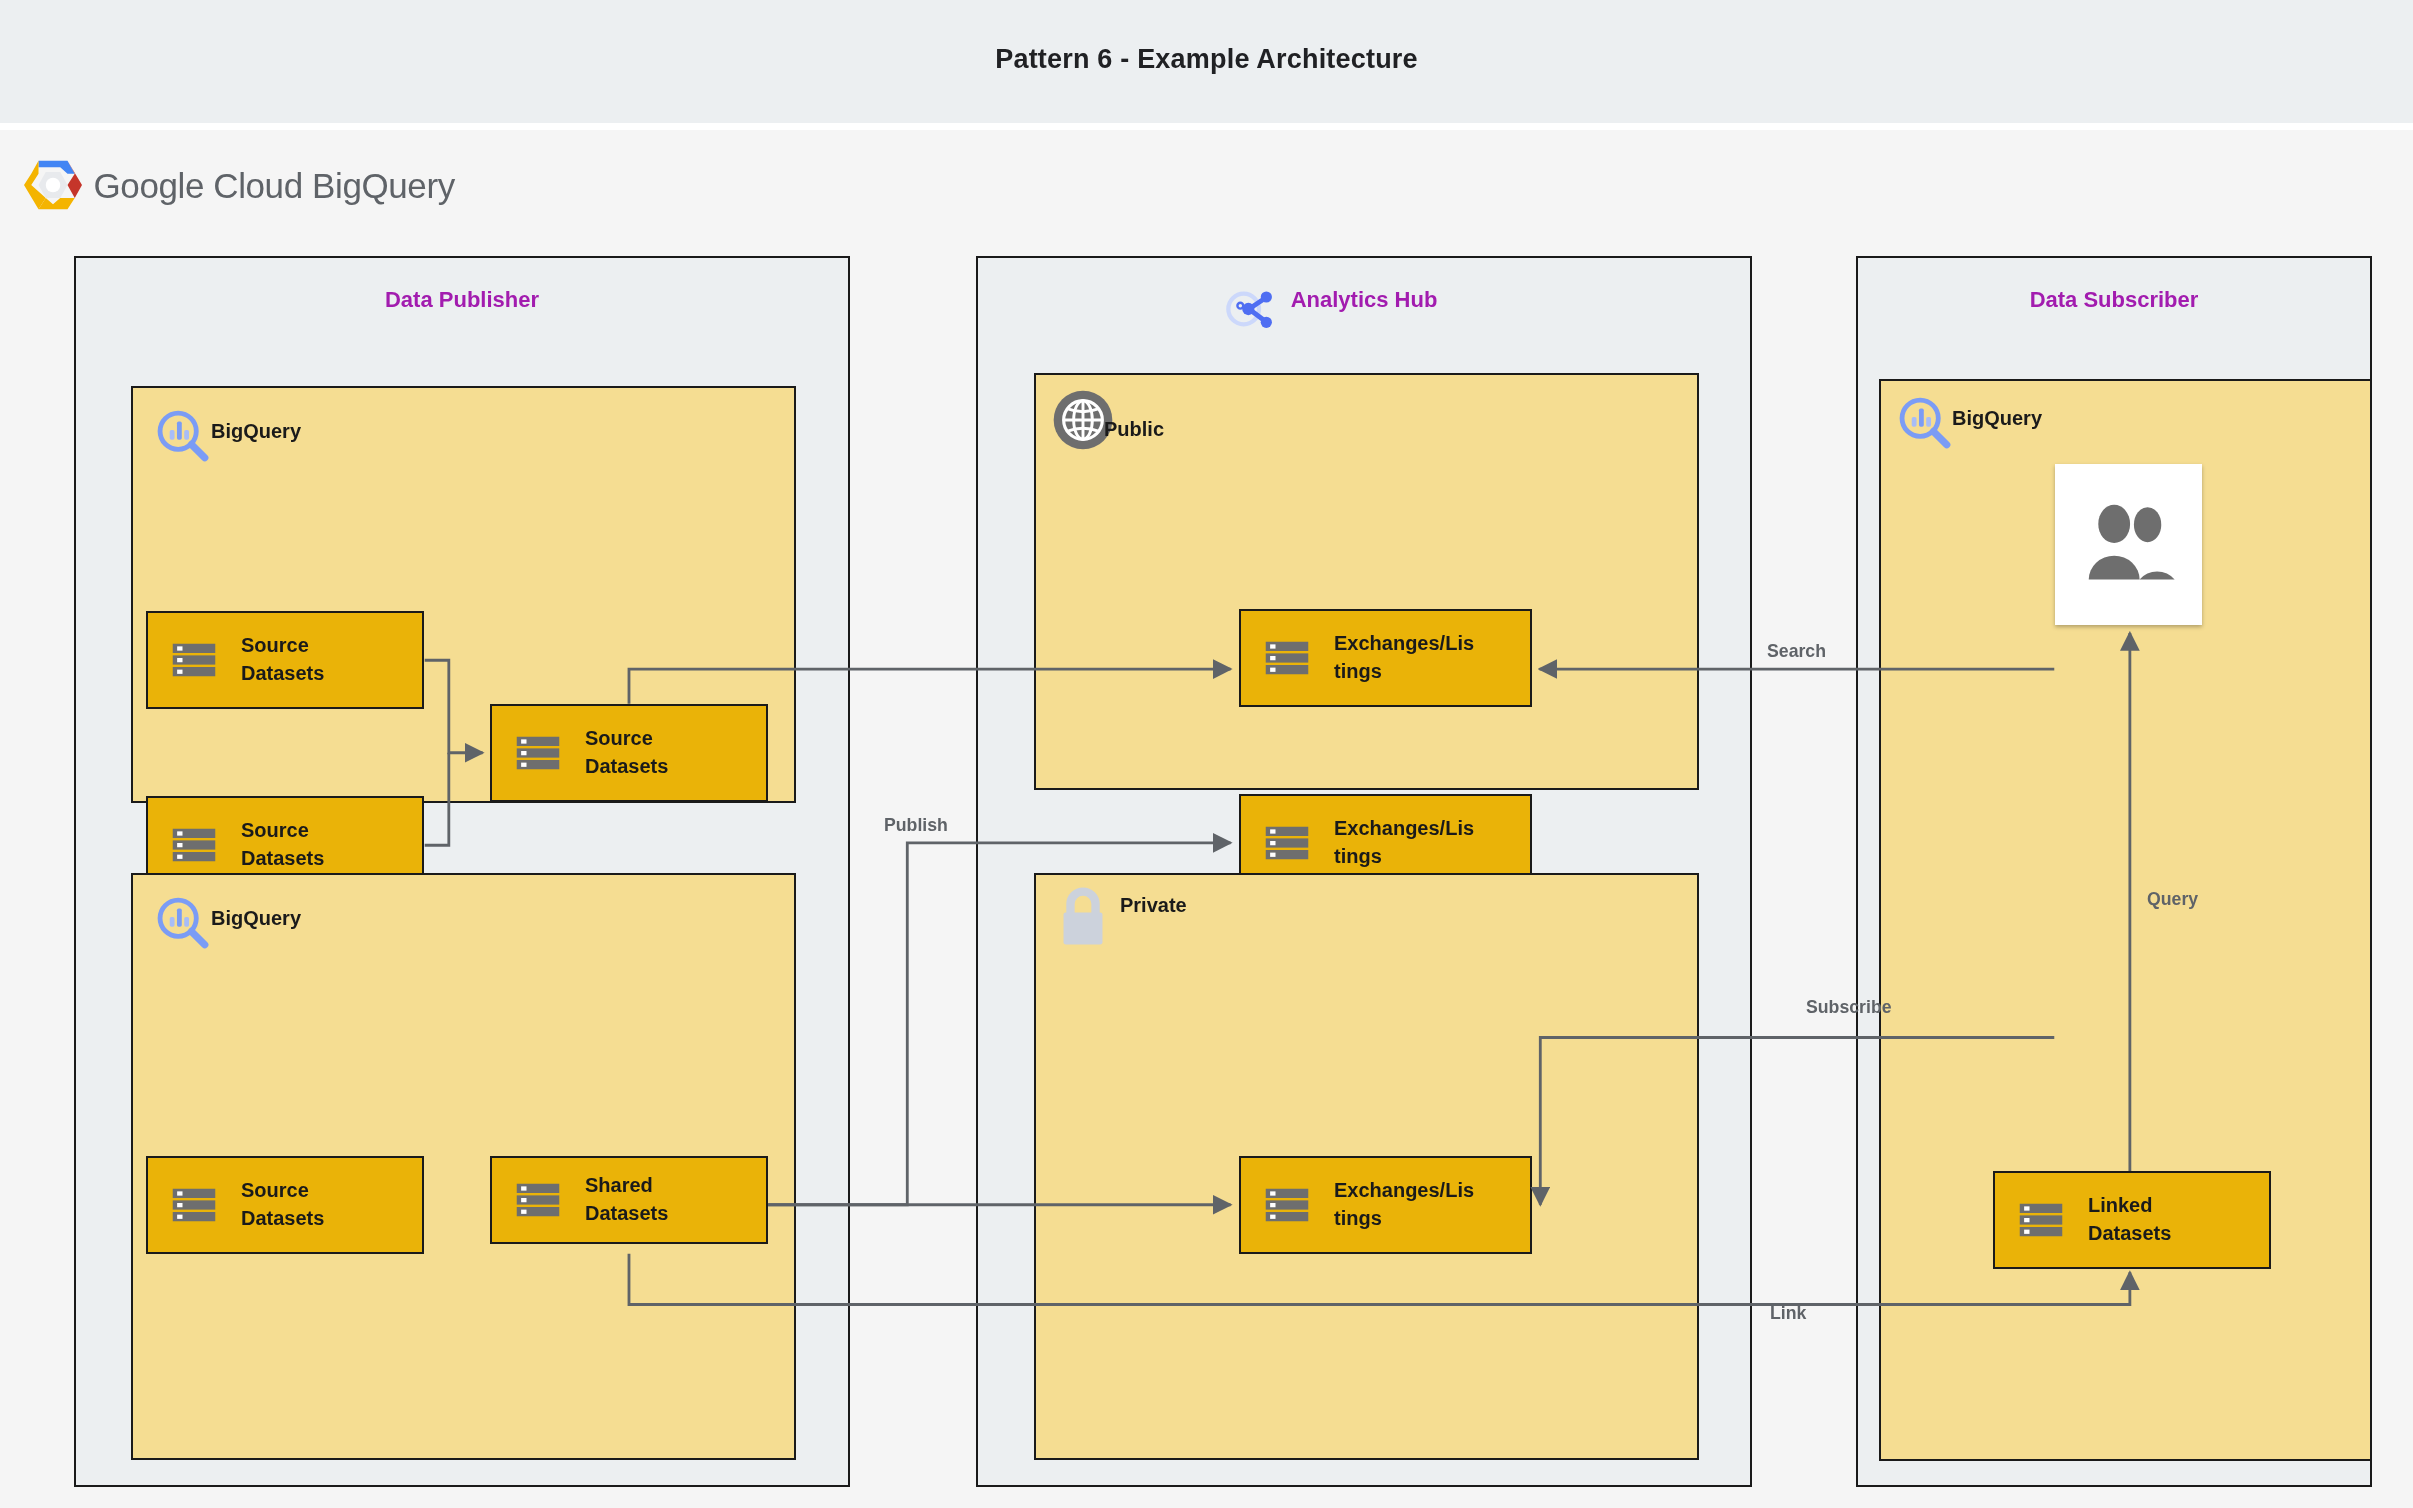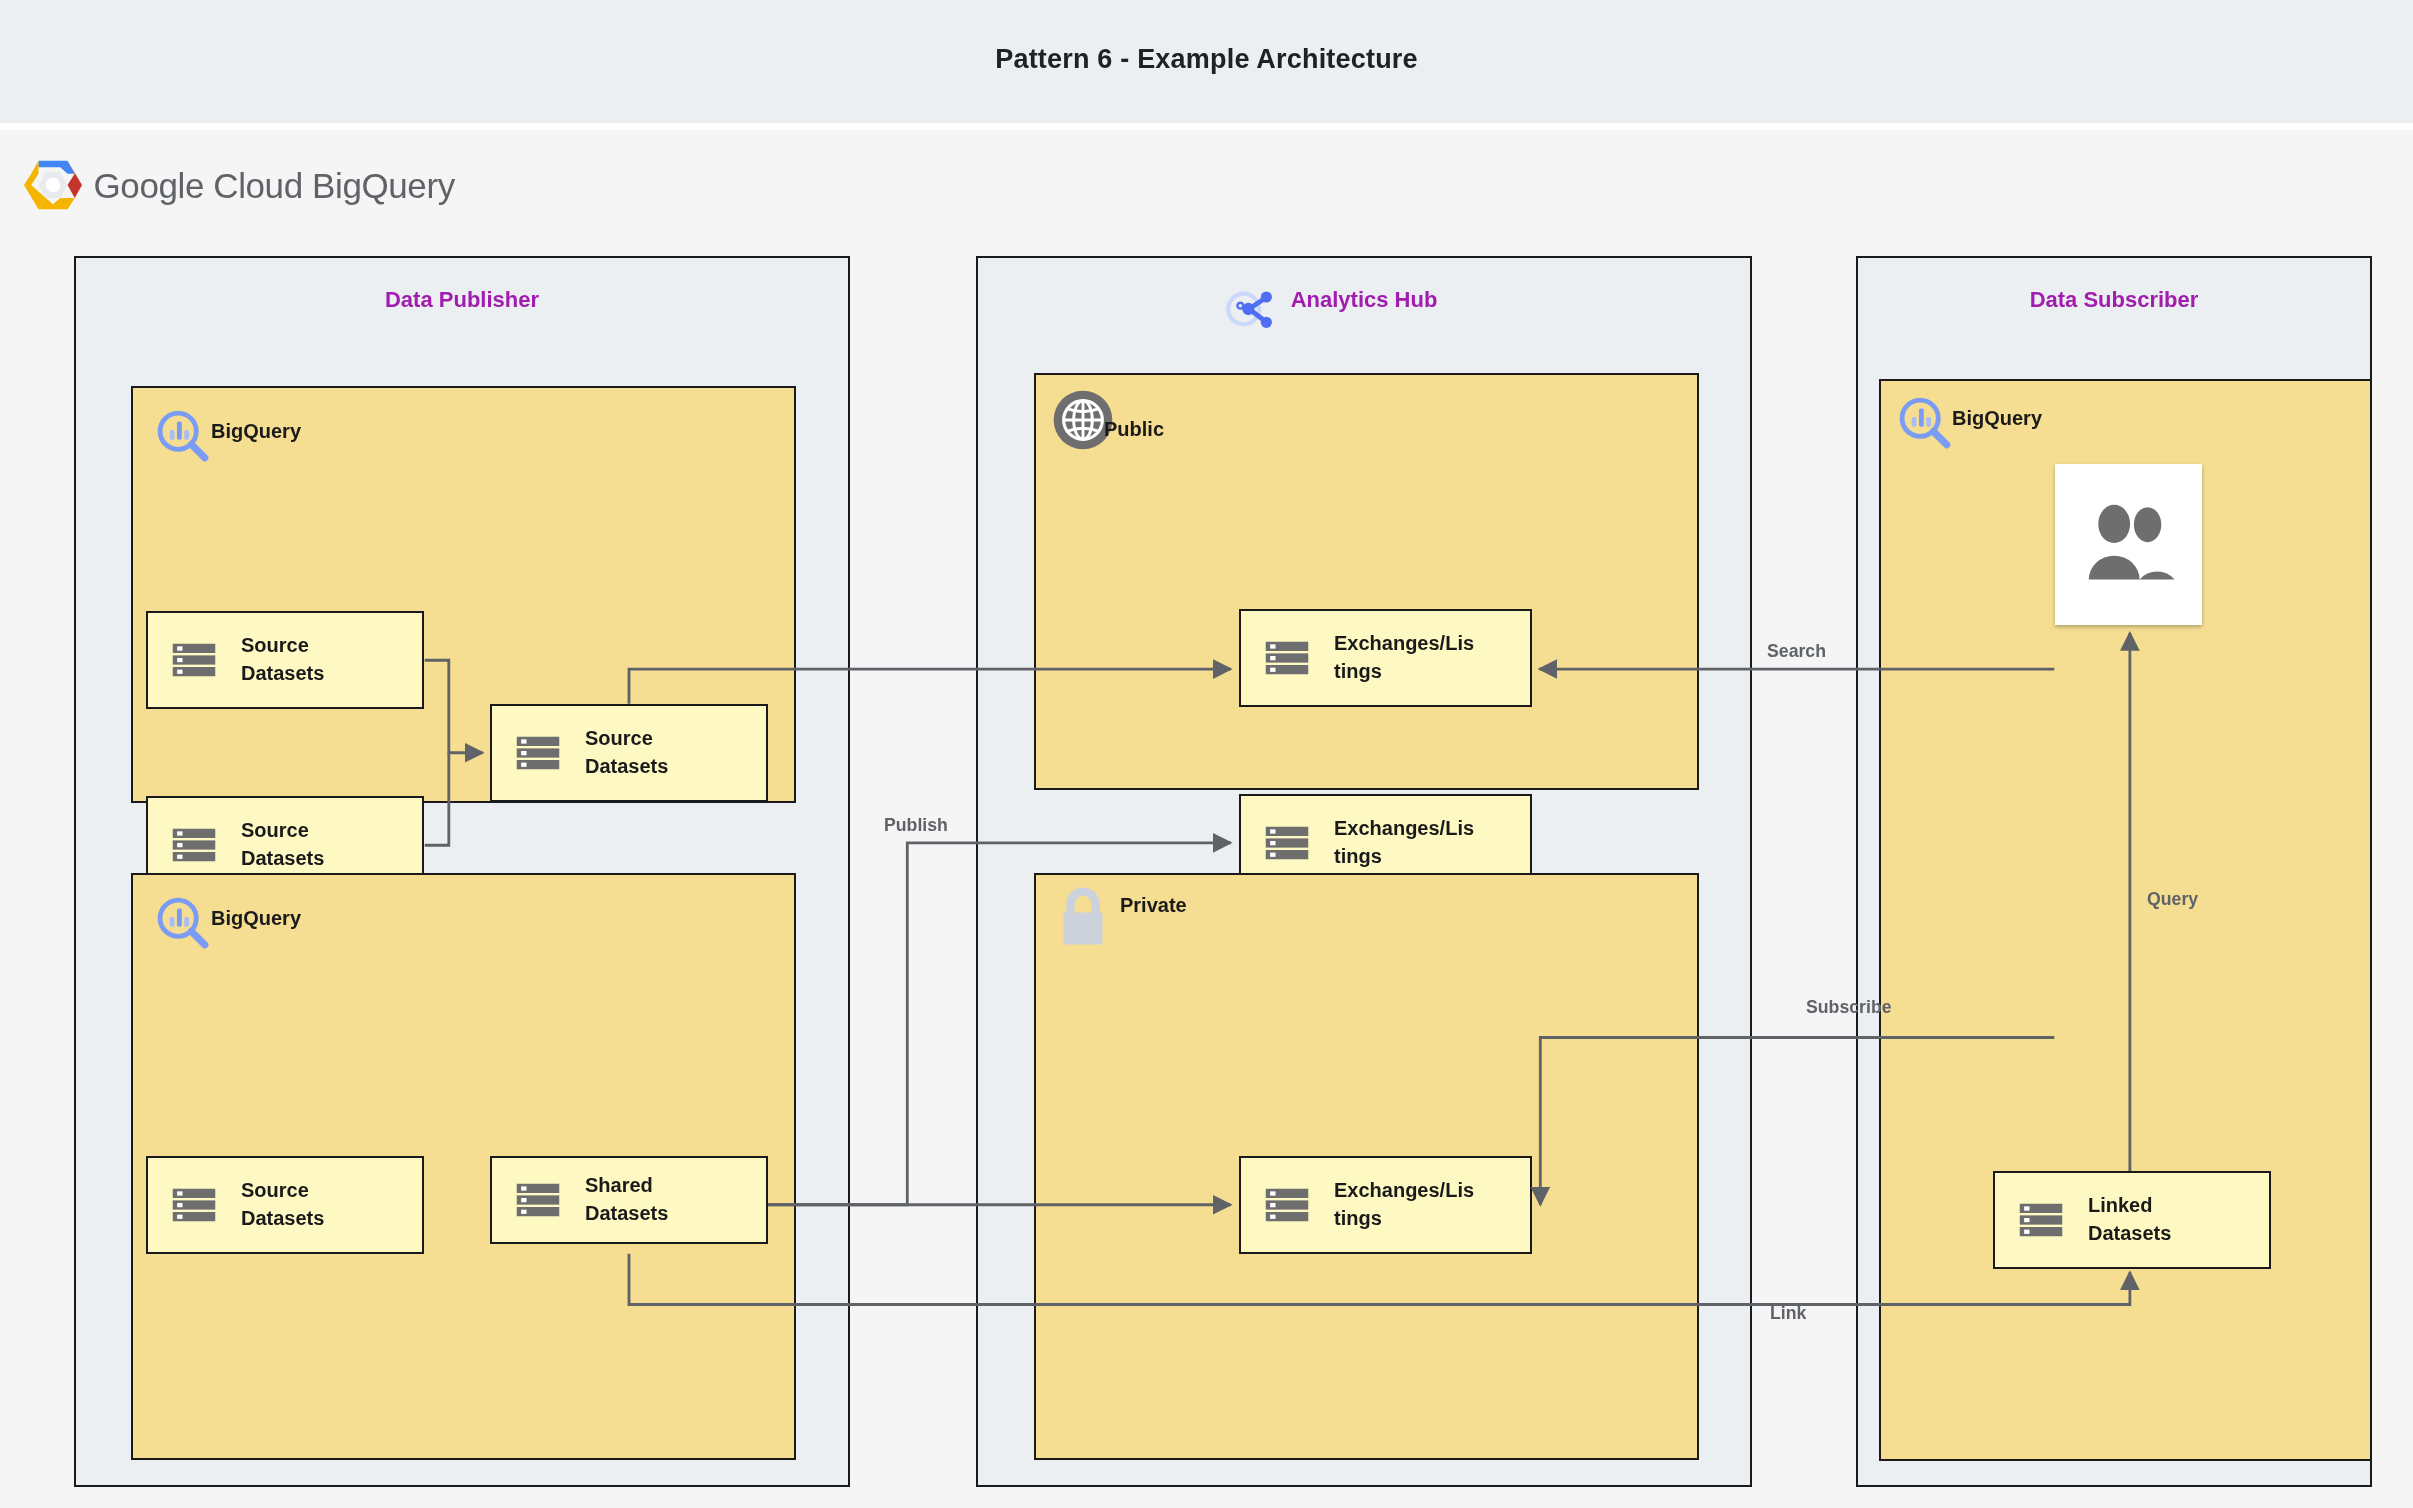--- a/index.html
+++ b/index.html
@@ -57,21 +57,21 @@
   }
   .svc-label {
     position: absolute;
     font-size: 20px; font-weight: bold; color: #1a1a1a;
     white-space: nowrap;
   }
 
   
   .node {
     position: absolute;
-    background: #fef9c3;
+    background: #eab308;
     border: 2.4px solid #1a1a1a;
     display: flex; align-items: center; padding-left: 44px;
   }
   .node .ds-icon { position: absolute; left: 21px; top: 50%; transform: translateY(-50%); }
   .node .node-text {
     position: absolute; left: 93px; right: 8px; top: 50%;
     transform: translateY(-50%);
     font-size: 20px; font-weight: bold; color: #1a1a1a;
     line-height: 1.38;
   }

